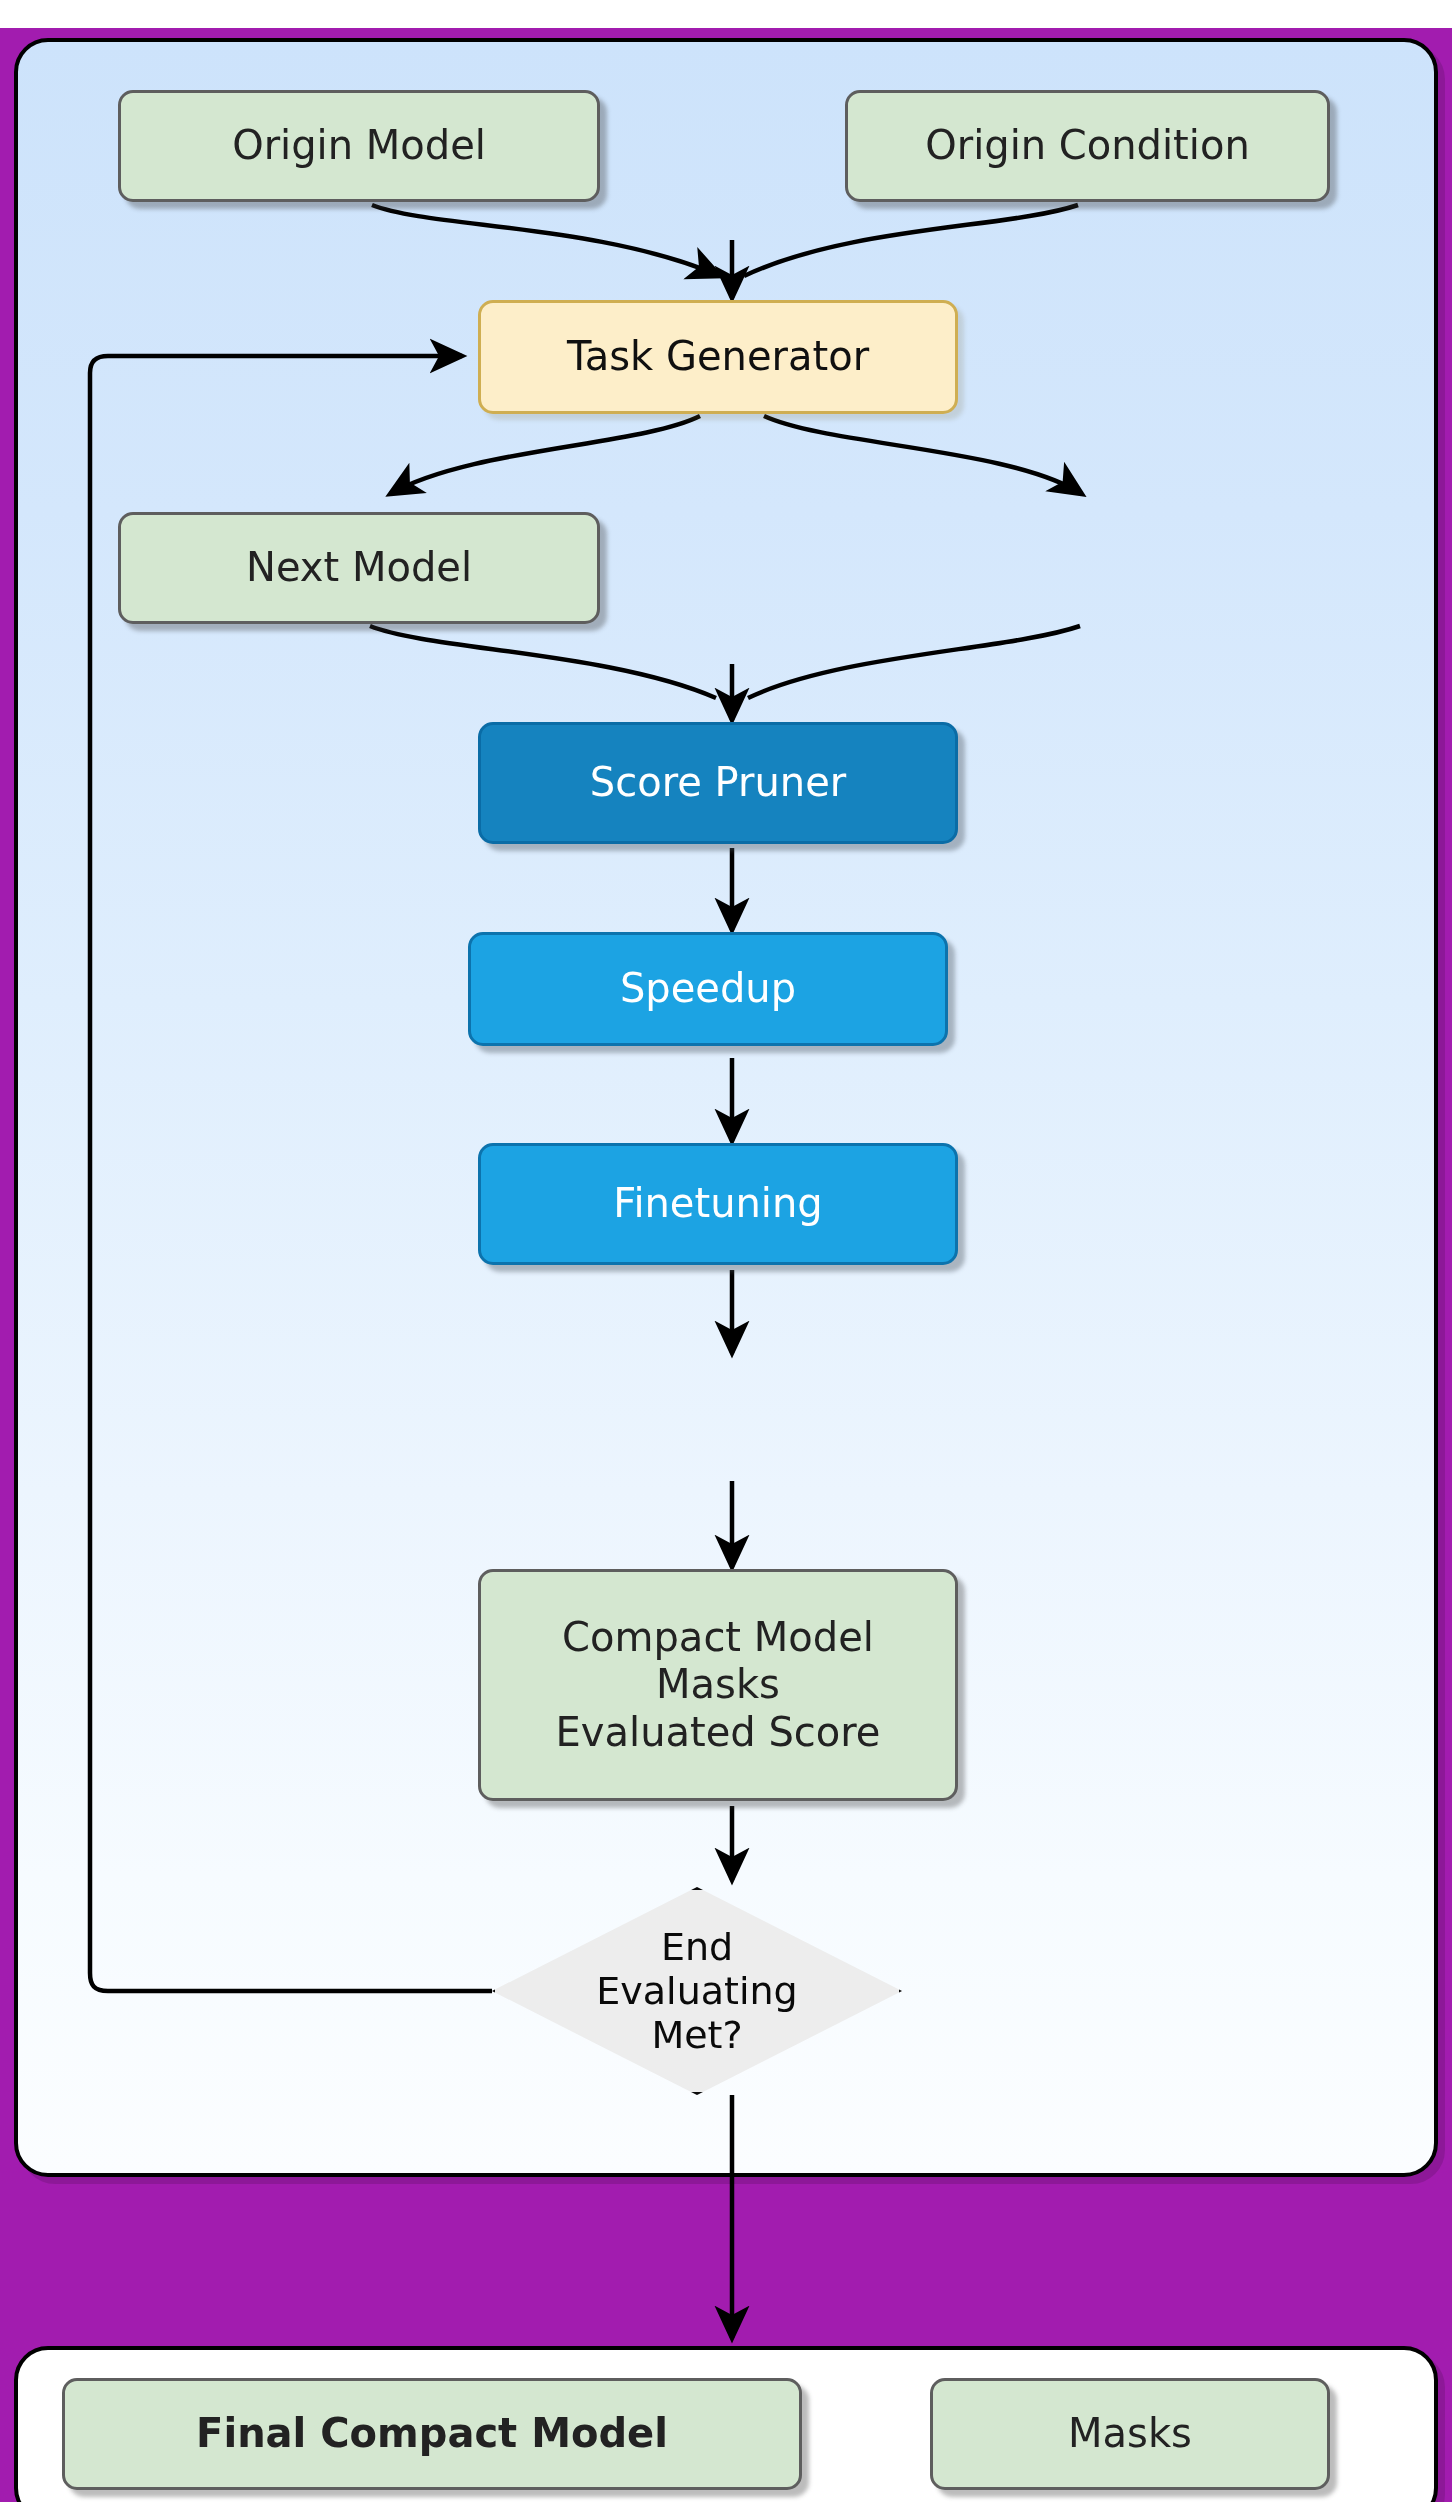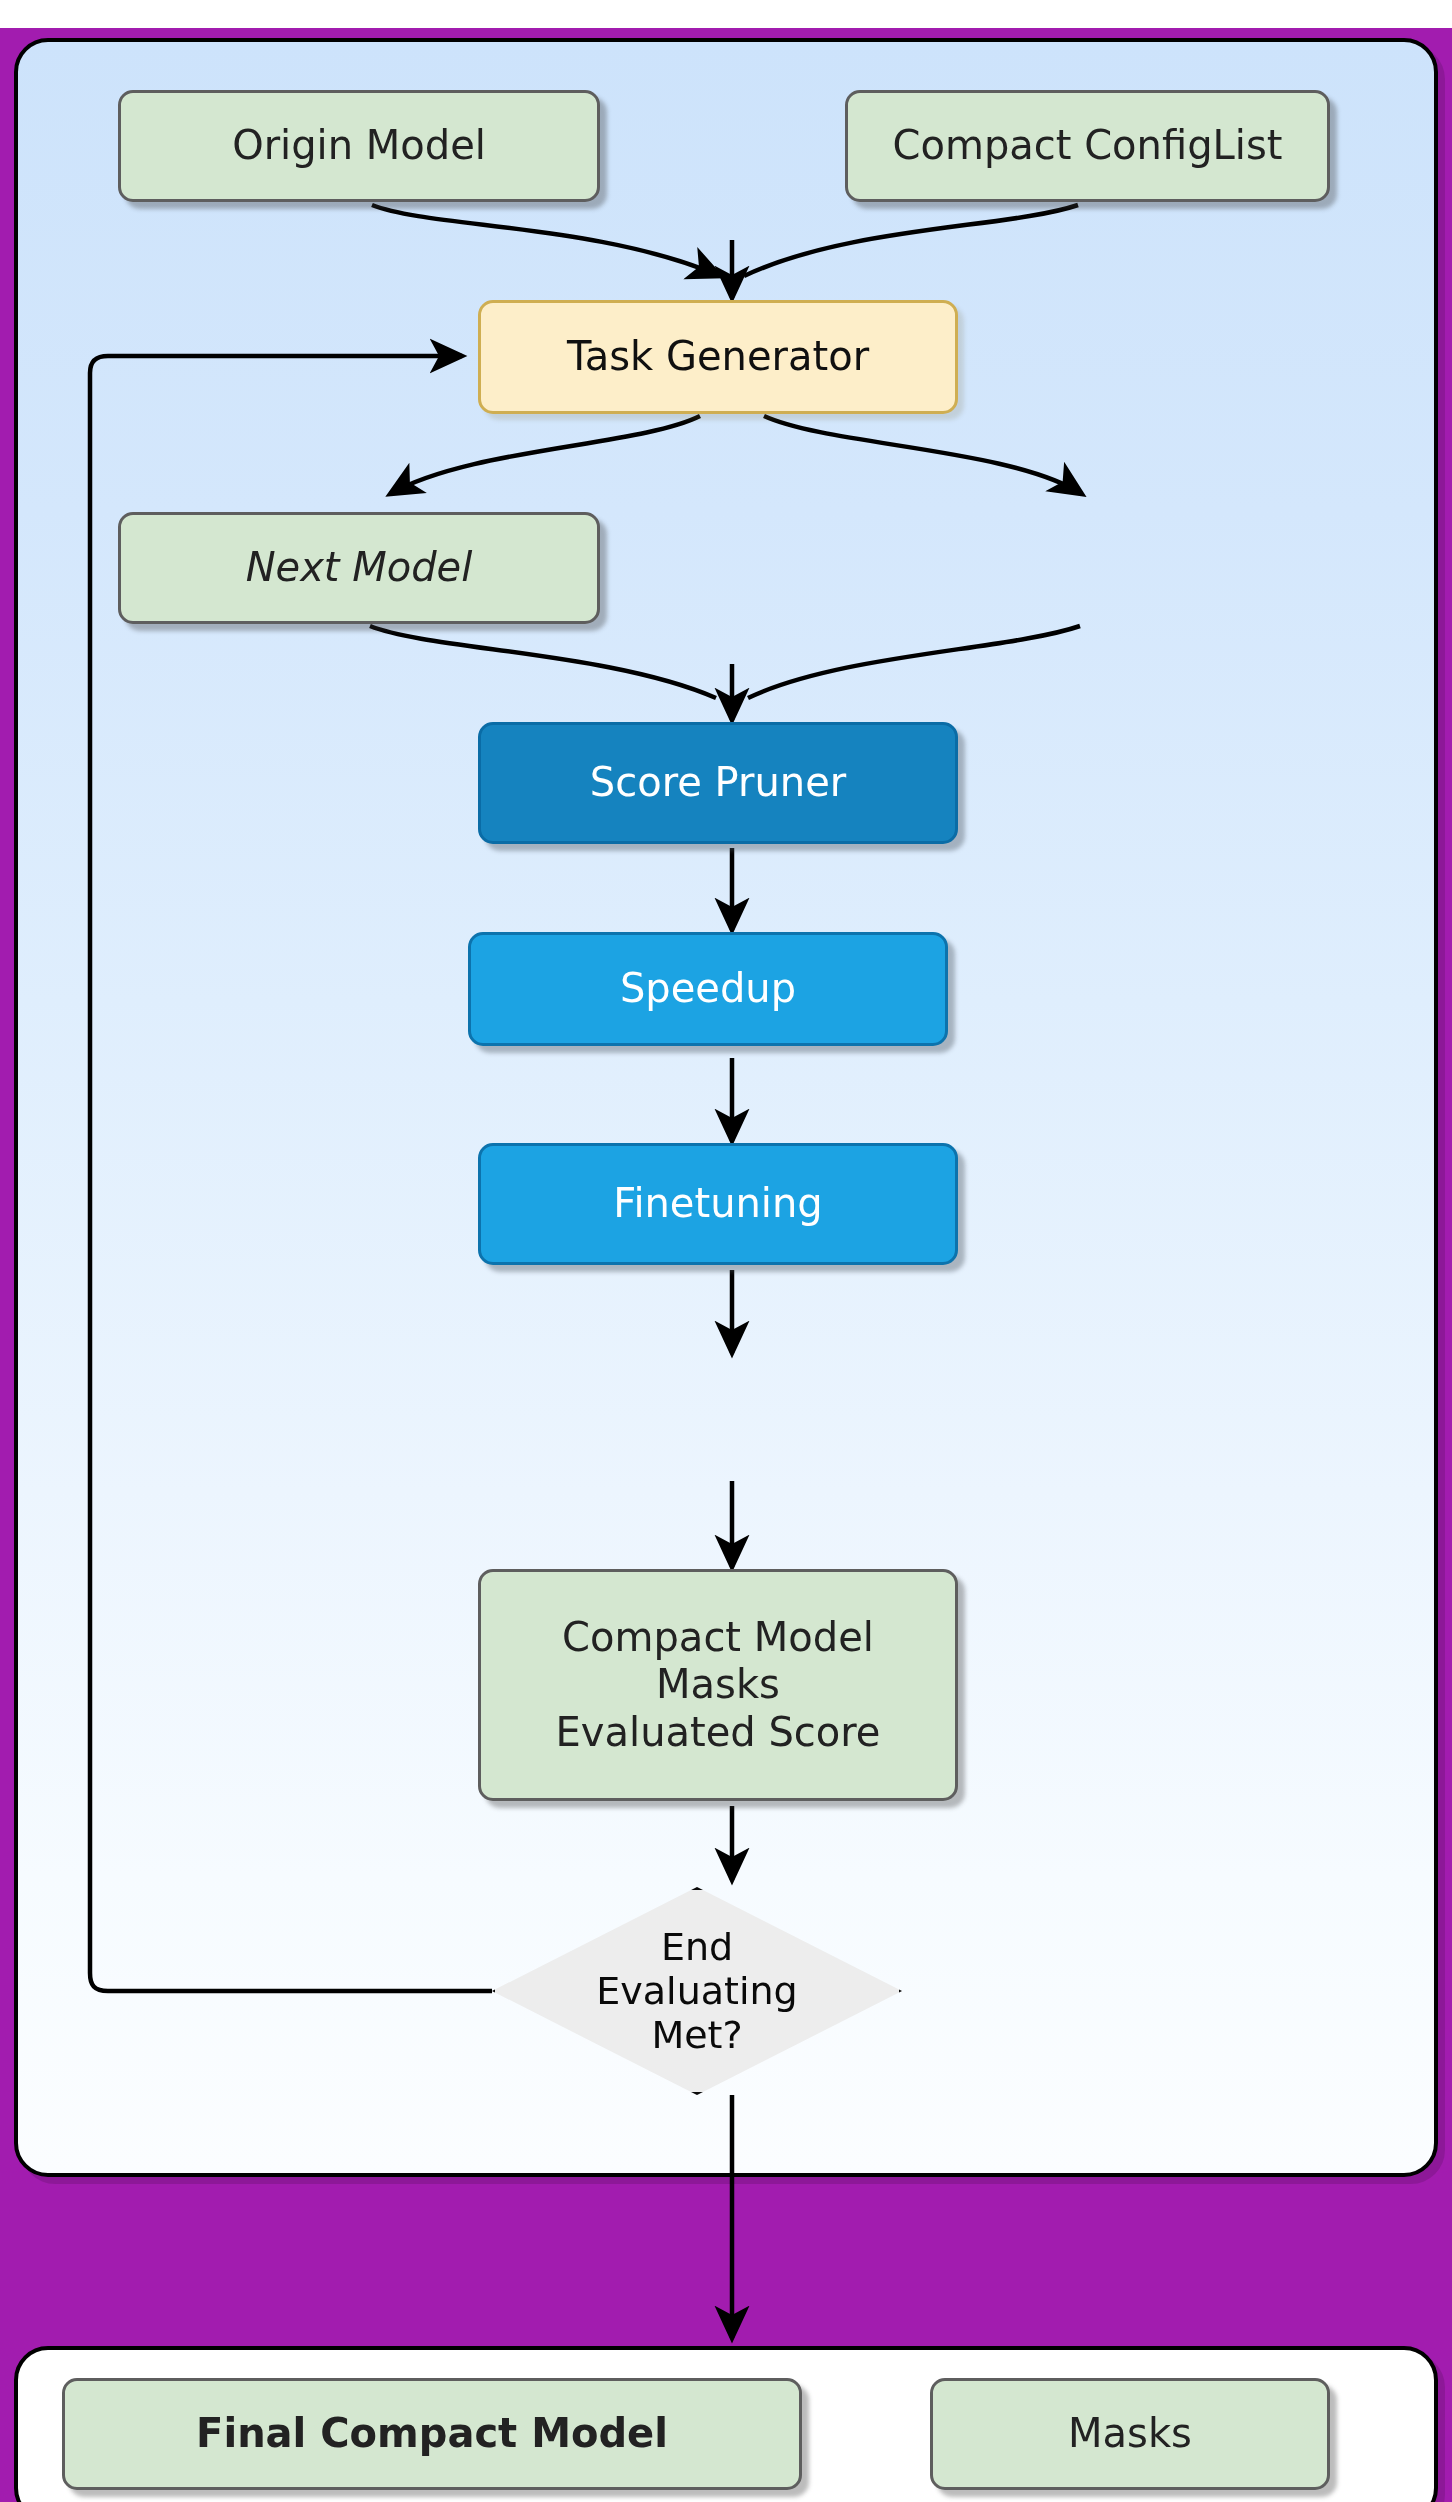--- a/index.html
+++ b/index.html
@@ -188,28 +188,28 @@
 
       <path d="M 732,2067 L 732,2310" marker-end="url(#arrowhead)"></path>
     </g>
   </svg>
 
   <div class="node node-green" id="node-origin-model" style="left:118px; top:62px; width:482px; height:112px;">
     <span>Origin Model</span>
   </div>
 
   <div class="node node-green" id="node-origin-configlist" style="left:845px; top:62px; width:485px; height:112px;">
-    <span>Compact ConfigList</span>
+    <span>Origin Condition</span>
   </div>
 
   <div class="node node-yellow" id="node-task-generator" style="left:478px; top:272px; width:480px; height:114px;">
     <span>Task Generator</span>
   </div>
 
-  <div class="node node-green" id="node-next-model" style="left:118px; top:484px; width:482px; height:112px;font-style:italic;">
+  <div class="node node-green" id="node-next-model" style="left:118px; top:484px; width:482px; height:112px;">
     <span>Next Model</span>
   </div>
 
 
   <div class="node node-blue-dark" id="node-basic-pruner" style="left:478px; top:694px; width:480px; height:122px;">
     <span>Score Pruner</span>
   </div>
 
   <div class="node node-blue" id="node-speedup" style="left:468px; top:904px; width:480px; height:114px;">
     <span>Speedup</span>

